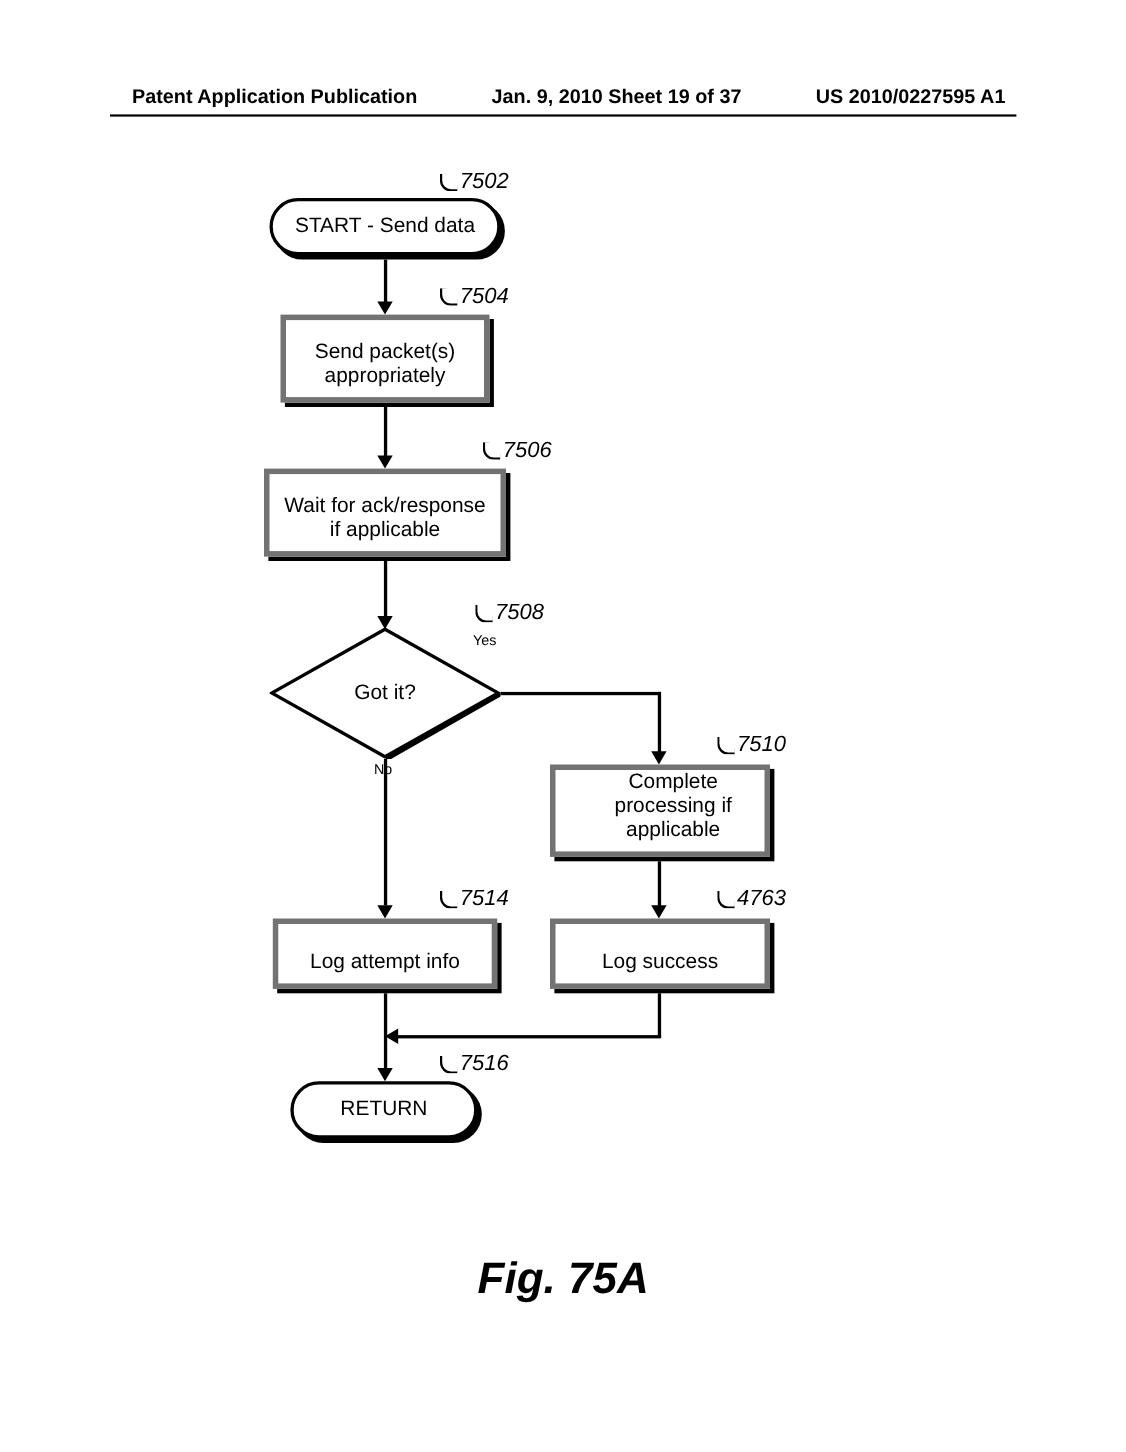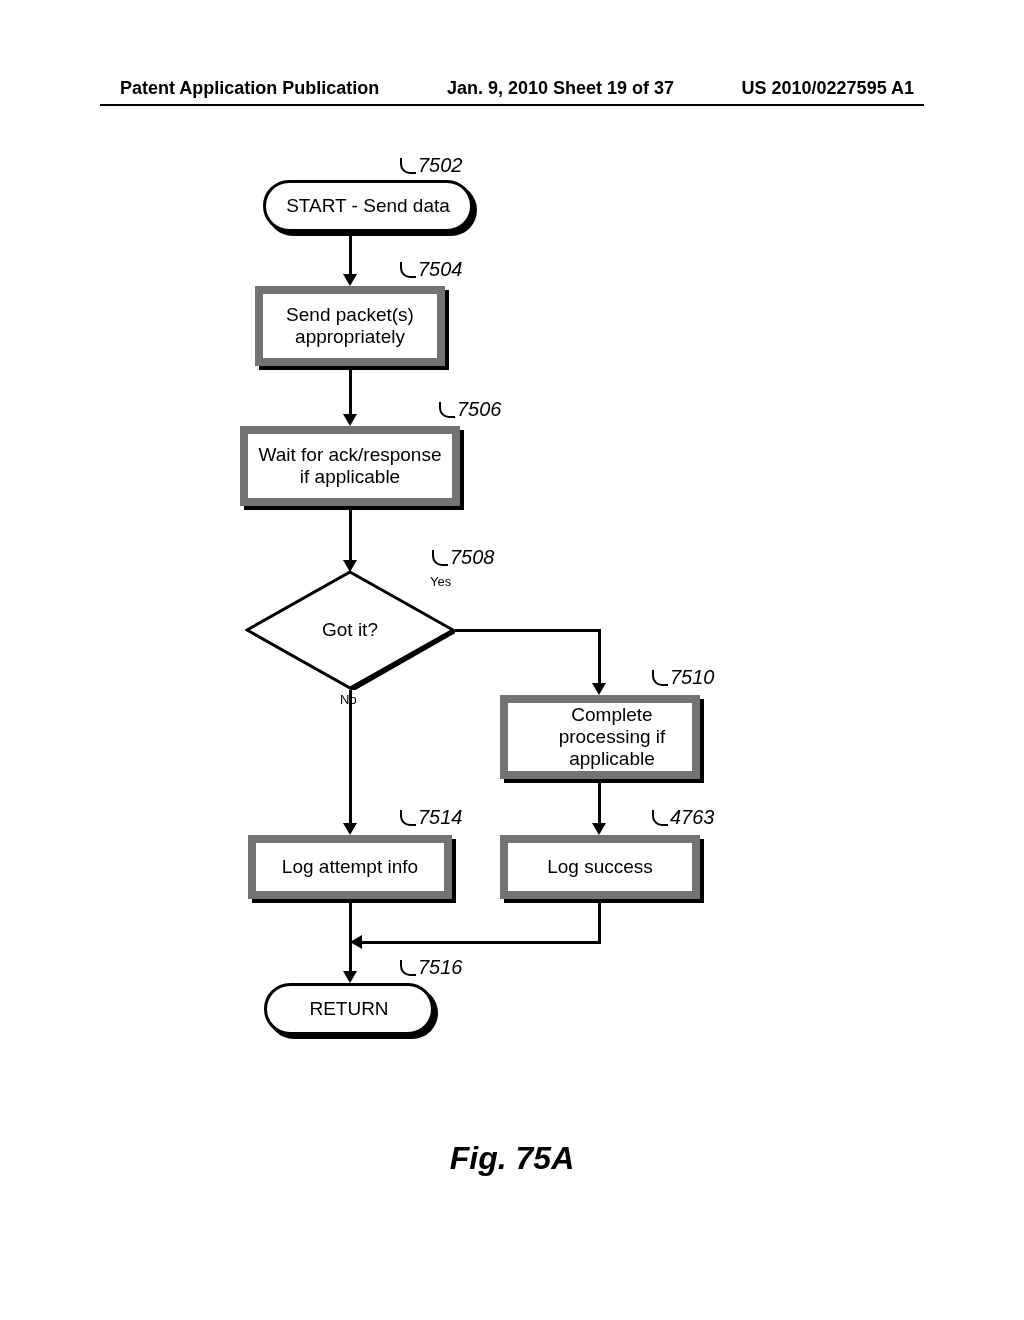--- a/index.html
+++ b/index.html
@@ -58,24 +58,24 @@
     border-radius: 26px;
     background: #fff;
     display: flex;
     align-items: center;
     justify-content: center;
     font-size: 19px;
     box-shadow: 4px 4px 0 #000;
   }
   .process {
     position: absolute;
-    border: 8px solid #737373;
+    border: 5px solid #737373;
     background: #fff;
     display: flex;
-    align-items: center;
+    align-items: flex-end;
     justify-content: center;
     text-align: center;
     font-size: 19px;
     padding: 8px;
     box-shadow: 4px 4px 0 #000;
   }
   .decision-wrap {
     position: absolute;
   }
   .decision {
@@ -121,36 +121,36 @@
     border-right: 12px solid #000;
   }
   .fig-caption {
     position: absolute;
     top: 1140px;
     left: 0;
     width: 1024px;
     text-align: center;
     font-style: italic;
     font-weight: bold;
-    font-size: 32px;
+    font-size: 40px;
   }
 </style>
 </head>
 <body>
 
 <div class="header">
   <span>Patent Application Publication</span>
   <span>Jan. 9, 2010  Sheet 19 of 37</span>
   <span>US 2010/0227595 A1</span>
 </div>
 <div class="header-rule"></div>
 
 <div class="flowchart">
 
-  <div class="terminal" style="left:263px; top:30px; width:210px; height:52px;justify-content:center;">
+  <div class="terminal" style="left:245px; top:30px; width:210px; height:52px;justify-content:center;">
     <span>START - Send data</span>
   </div>
   <div class="ref" style="left:418px; top:4px;">7502</div>
 
   <div class="arrow v" style="left:349px; top:86px; height:40px;"></div>
   <div class="arrowhead down" style="left:343px; top:124px;"></div>
 
   <div class="process" style="left:255px; top:136px; width:190px; height:80px;">
     <span>Send packet(s) appropriately</span>
   </div>

